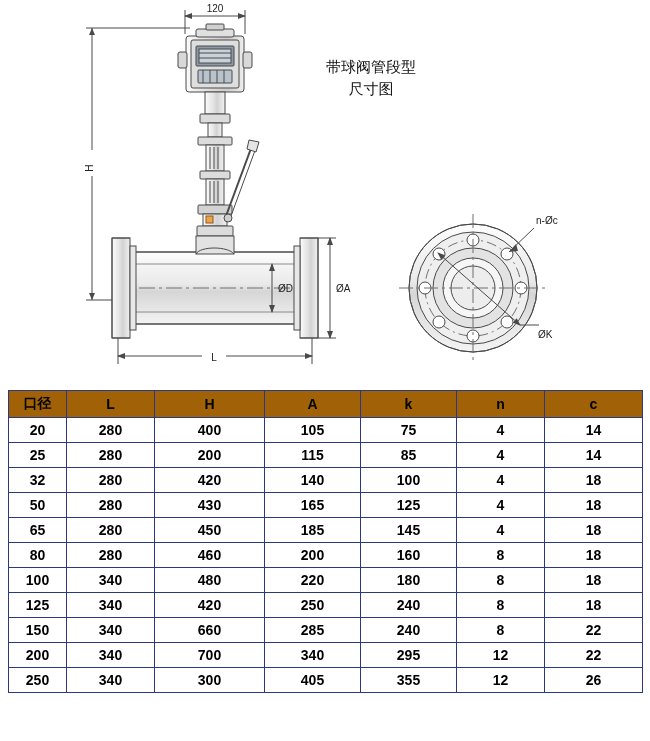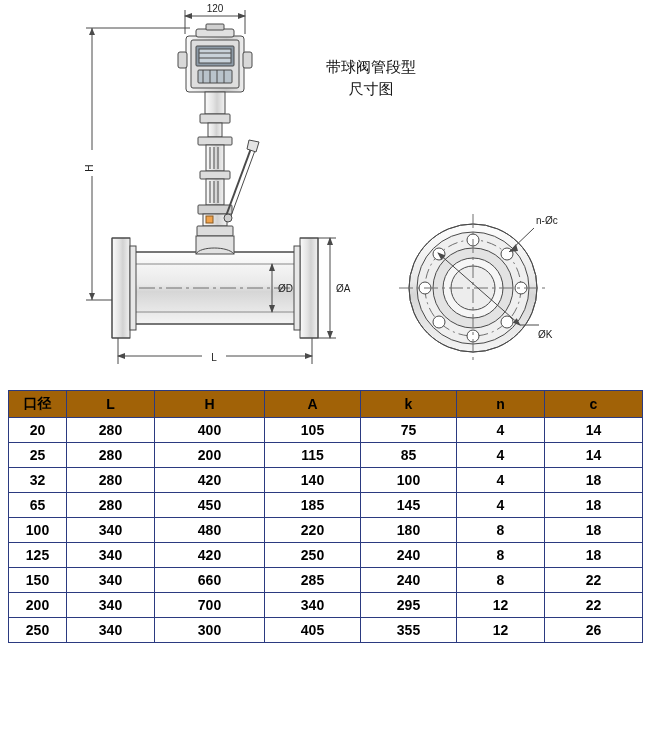--- a/index.html
+++ b/index.html
@@ -315,26 +315,44 @@
       <tr>
         <td>32</td>
         <td>280</td>
         <td>420</td>
         <td>140</td>
         <td>100</td>
         <td>4</td>
         <td>18</td>
       </tr>
       <tr>
+        <td>50</td>
+        <td>280</td>
+        <td>430</td>
+        <td>165</td>
+        <td>125</td>
+        <td>4</td>
+        <td>18</td>
+      </tr>
+      <tr>
         <td>65</td>
         <td>280</td>
         <td>450</td>
         <td>185</td>
         <td>145</td>
         <td>4</td>
+        <td>18</td>
+      </tr>
+      <tr>
+        <td>80</td>
+        <td>280</td>
+        <td>460</td>
+        <td>200</td>
+        <td>160</td>
+        <td>8</td>
         <td>18</td>
       </tr>
       <tr>
         <td>100</td>
         <td>340</td>
         <td>480</td>
         <td>220</td>
         <td>180</td>
         <td>8</td>
         <td>18</td>

